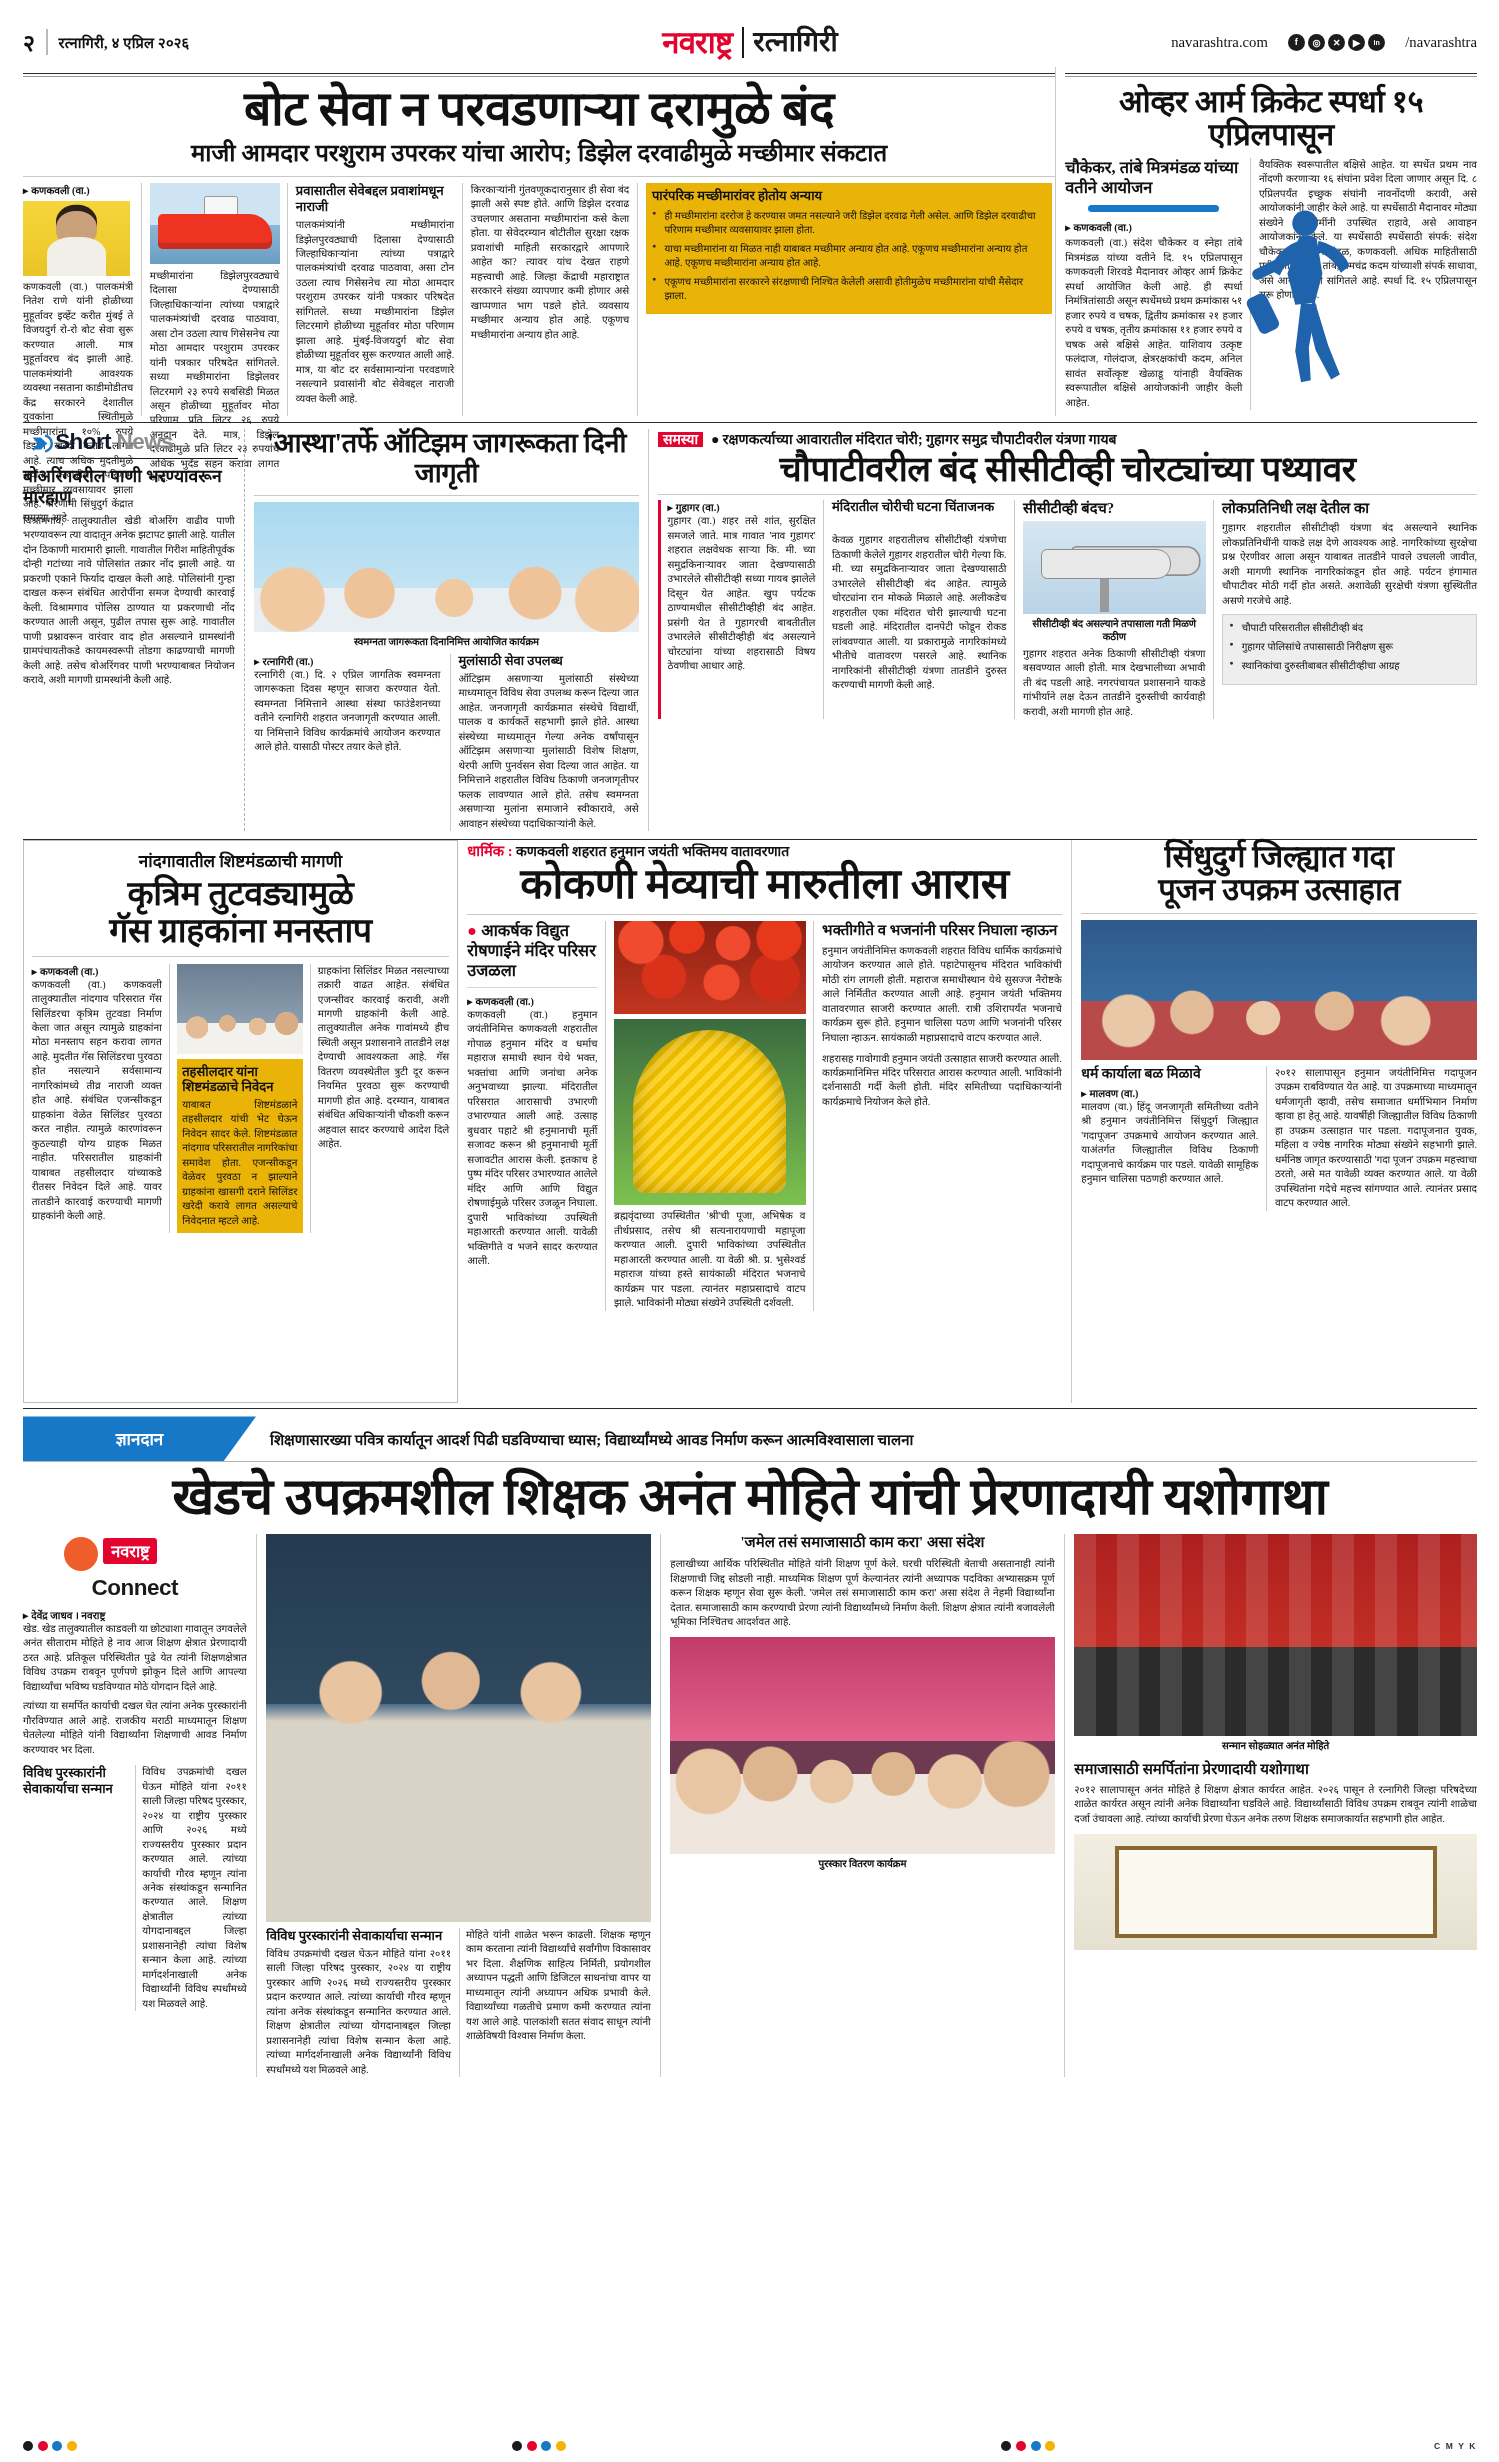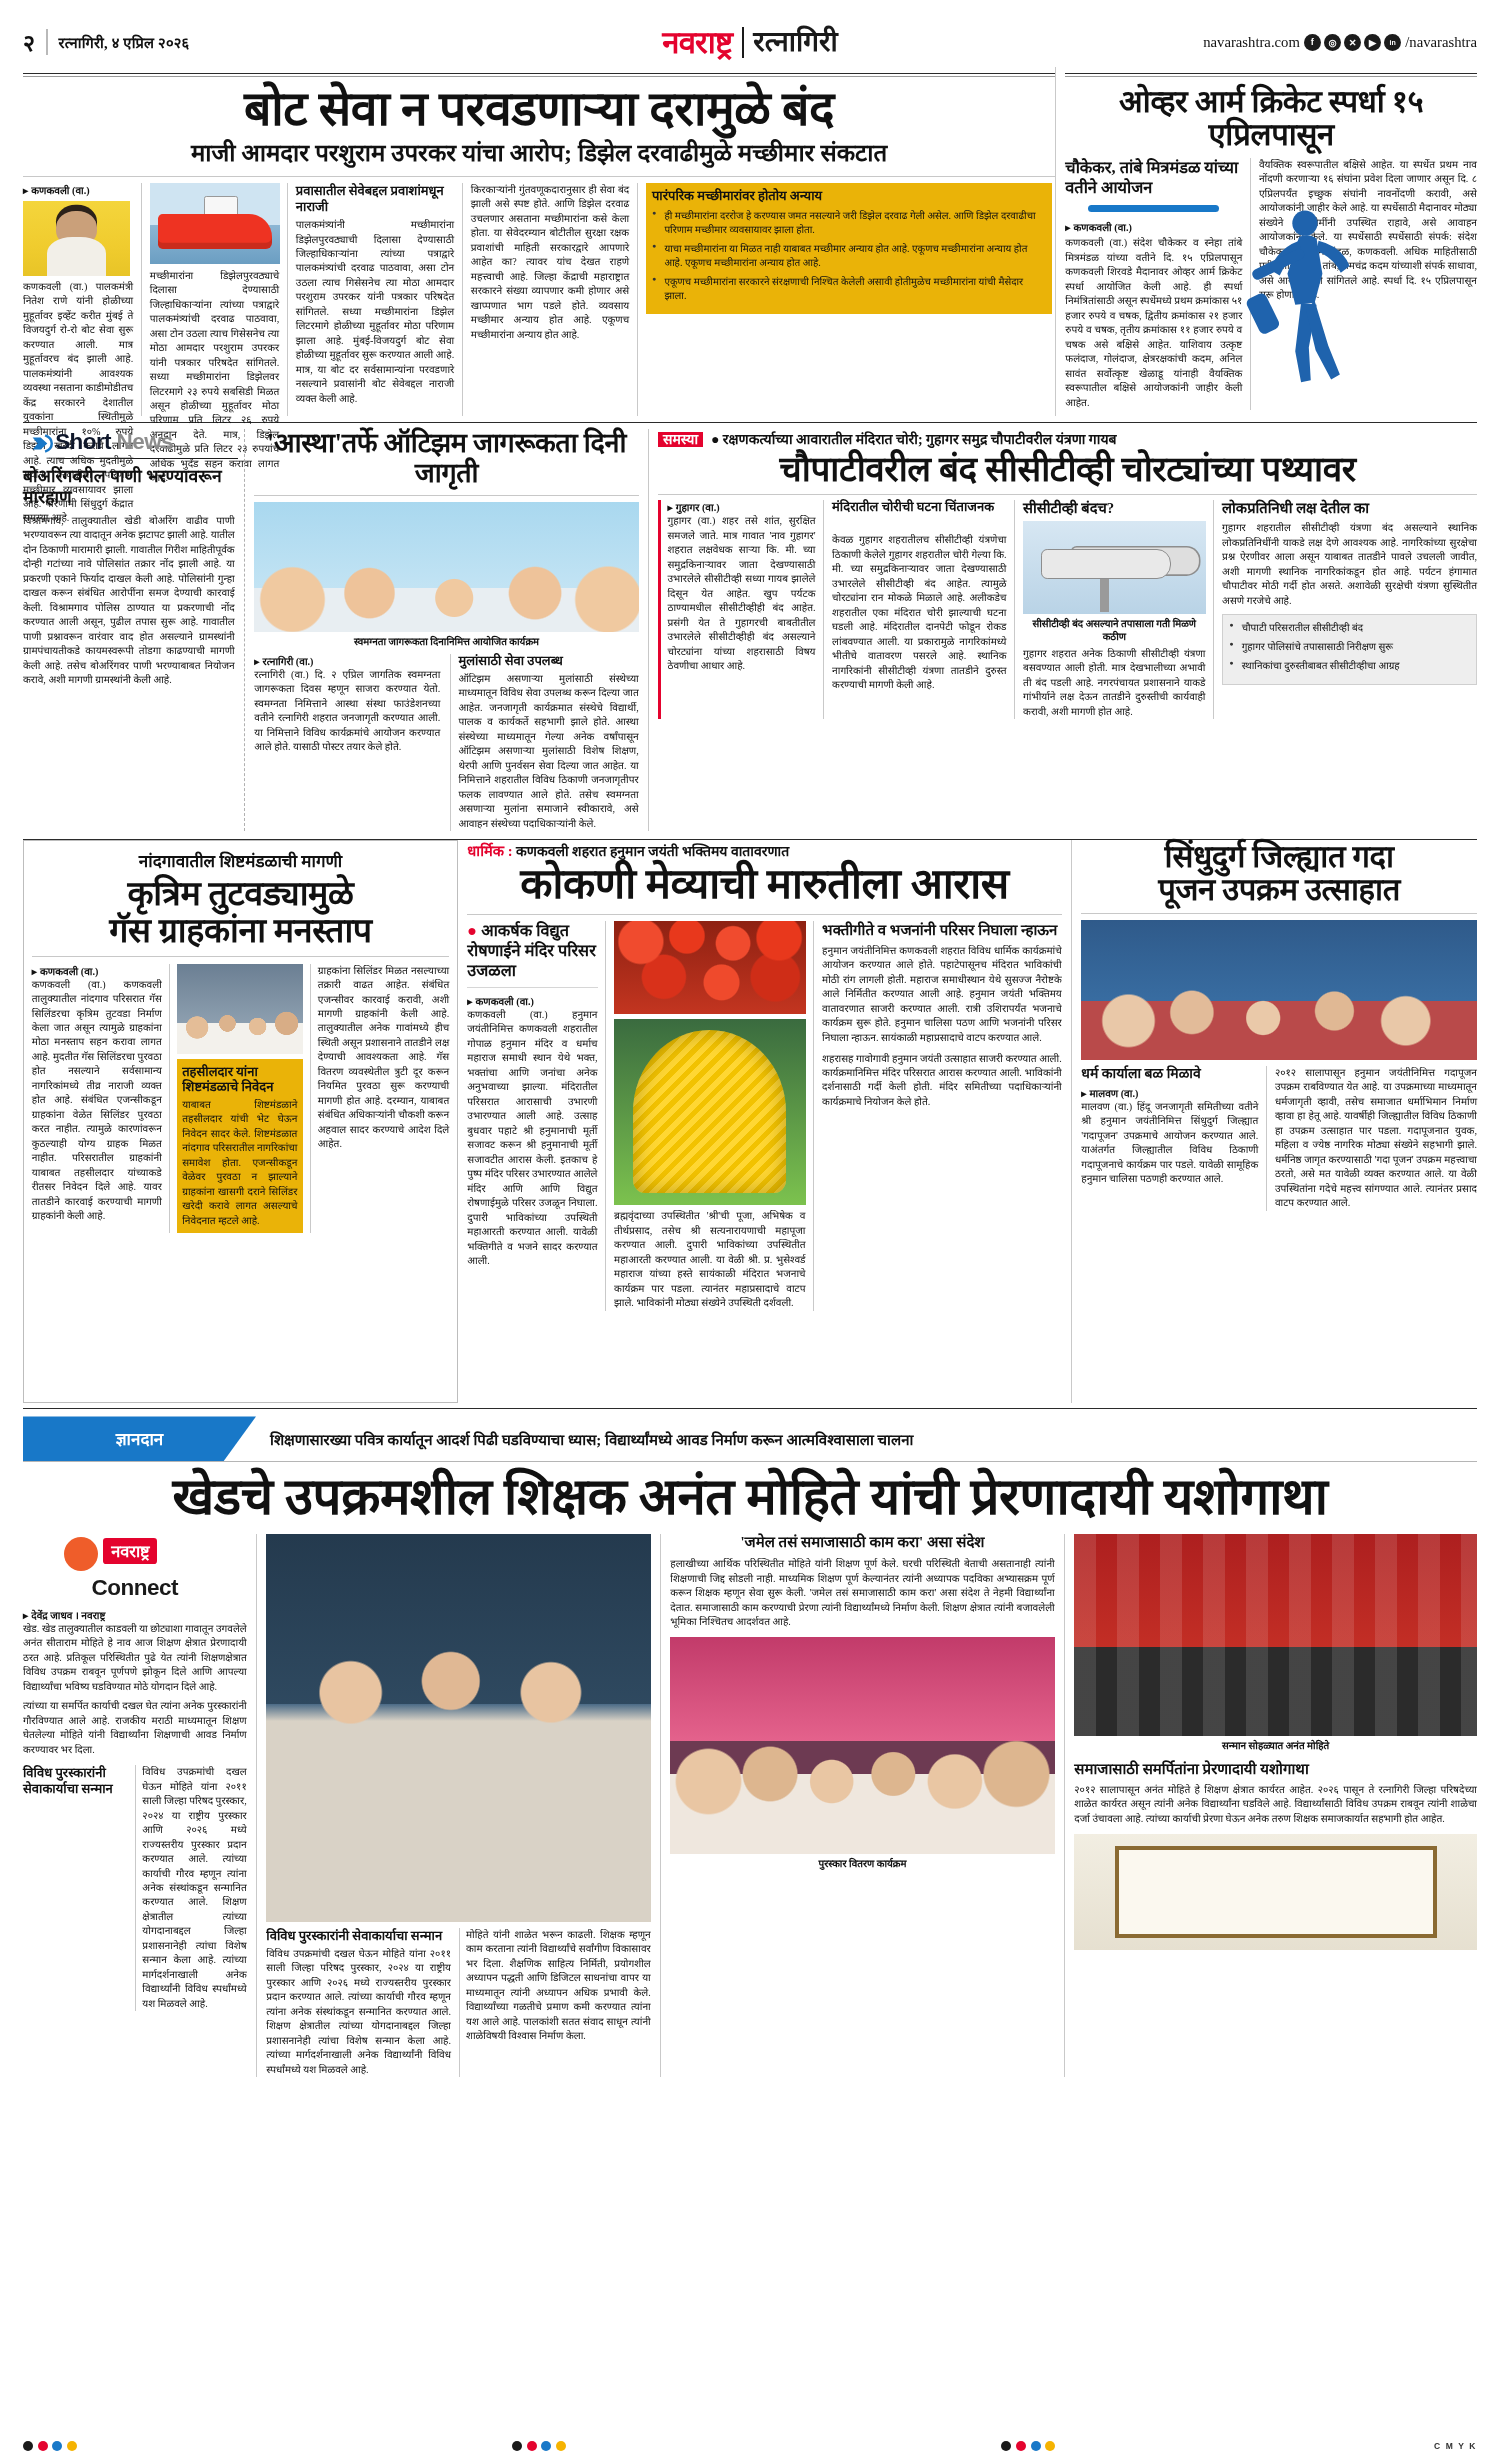--- a/index.html
+++ b/index.html
@@ -16,21 +16,21 @@
   
   .masthead { display:flex; align-items:center; height:40px; }
   .mh-left { display:flex; align-items:center; gap:11px; flex:1 1 0; }
   .pagenum { font-size:23px; font-weight:700; font-family:"Liberation Serif",serif; }
   .vbar { width:1.6px; height:26px; background:#b9b9b9; }
   .mh-date { font-size:14.7px; font-weight:700; letter-spacing:0.2px; }
   .mh-center { display:flex; align-items:center; gap:9.3px; justify-content:center; flex:0 0 auto; }
   .logo-nav { font-size:31px; font-weight:700; color:#e4032e; letter-spacing:-0.8px; line-height:1; }
   .logo-sep { width:2.3px; height:31px; background:#1a1a1a; }
   .logo-city { font-size:28px; font-weight:700; color:#1a1a1a; line-height:1; }
-  .mh-right { display:flex; align-items:center; gap:4px; justify-content:flex-end; flex:1 1 0; }
+  .mh-right { display:flex; align-items:center; gap:20px; justify-content:flex-end; flex:1 1 0; }
   .mh-url { font-size:14.7px; font-weight:400; }
   .soc { display:flex; gap:3.1px; }
   .soc span {
     width:17px;height:17px;border-radius:50%;background:#1c1c1c;color:#fff;
     font-size:9.3px;display:flex;align-items:center;justify-content:center;font-weight:700;
     font-family:"Liberation Sans",sans-serif;
   }
   .mh-handle { font-size:14.7px; }
 
   .rule-double { margin-top:6.2px; border-top:1.6px solid #2b2b2b; border-bottom:0.8px solid #9a9a9a; height:3.9px; }

